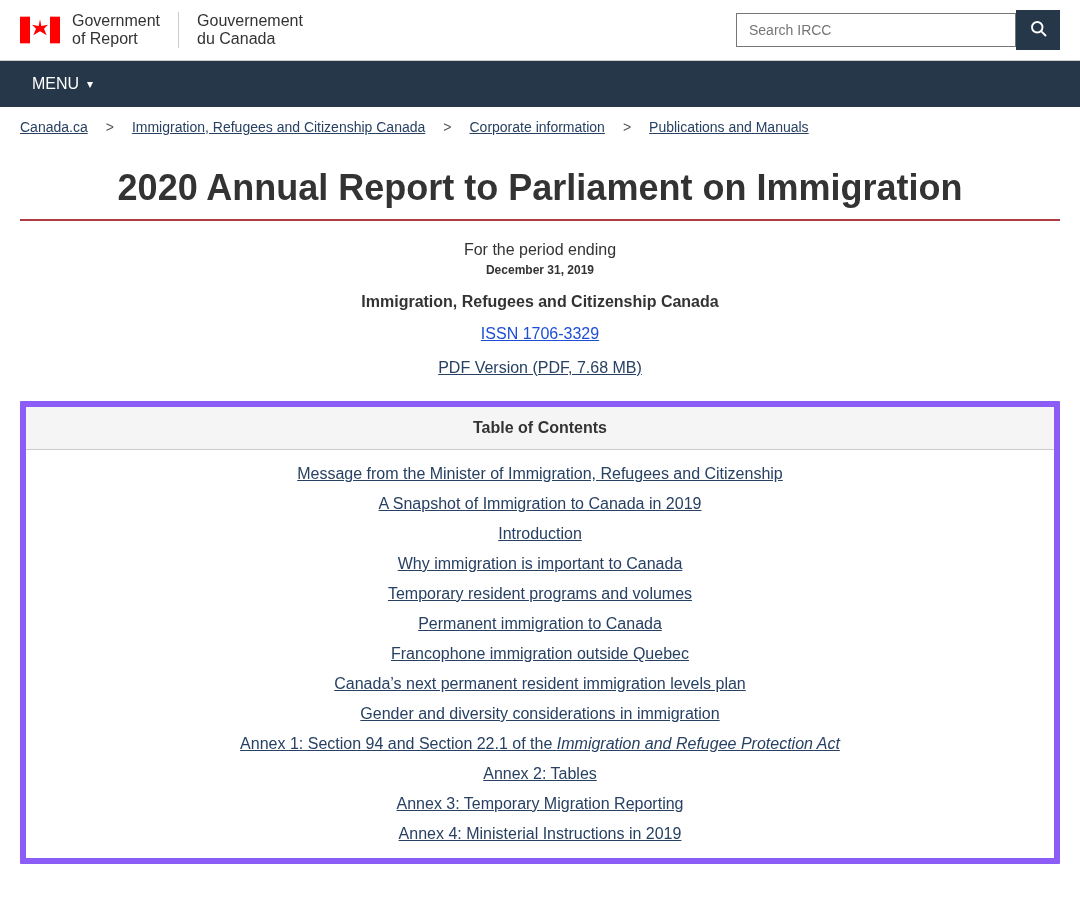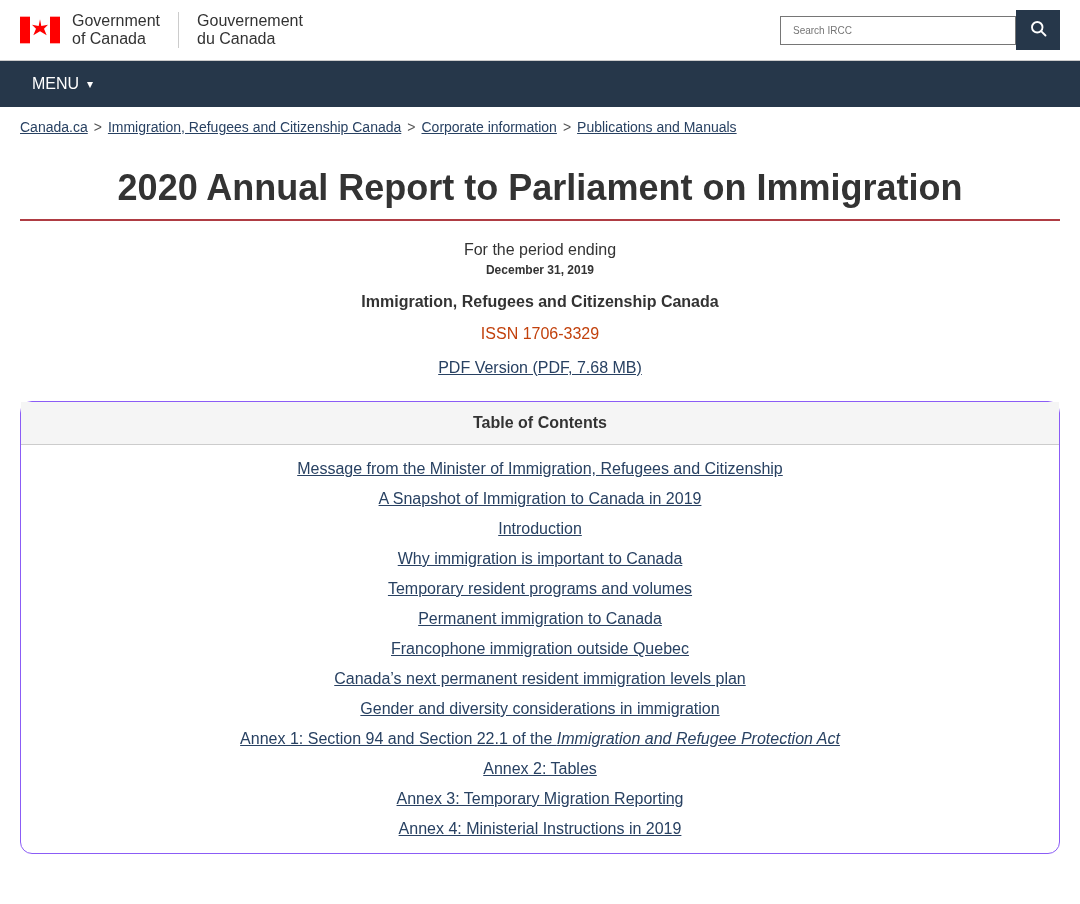--- a/index.html
+++ b/index.html
@@ -27,24 +27,24 @@
       width: 1px;
       height: 36px;
       background: #ccc;
       margin: 0 6px;
     }
     #search-area {
       display: flex;
       align-items: center;
     }
     #search-input {
-      width: 236px;
+      width: 280px;
       padding: 8px 12px;
       border: 1px solid #767676;
-      font-size: 10px;
+      font-size: 14px;
       outline: none;
     }
     #search-button {
       background: #26374a;
       border: none;
       padding: 9px 13px;
       cursor: pointer;
       color: #fff;
       font-size: 16px;
     }
@@ -69,21 +69,21 @@
       font-size: 12px;
     }
 
     
     #breadcrumb {
       padding: 12px 20px;
       font-size: 14px;
       display: flex;
       align-items: center;
       flex-wrap: wrap;
-      gap: 4px;
+      gap: 16px;
     }
     #breadcrumb a {
       color: #284162;
       text-decoration: underline;
     }
     .bc-sep {
       color: #555;
       margin: 0 2px;
     }
 
@@ -113,36 +113,37 @@
       margin-bottom: 16px;
     }
     #organization {
       font-size: 16px;
       font-weight: bold;
       color: #333;
       margin-bottom: 14px;
     }
     #issn {
       font-size: 16px;
-      color: #c2410c;
+      color: #1d4ed8;
       margin-bottom: 16px;
+      text-decoration: underline;
     }
     #pdf-link {
       display: inline-block;
       color: #284162;
       text-decoration: underline;
       font-size: 16px;
       margin-bottom: 24px;
       cursor: pointer;
     }
 
     
     #toc-container {
-      border: 1px solid #8b5cf6;
-      border-radius: 12px;
+      border: 6px solid #8b5cf6;
+      border-radius: 1px;
     }
     #toc-header {
       background: #f5f5f5;
       padding: 12px 16px;
       font-size: 16px;
       font-weight: bold;
       border-bottom: 1px solid #ccc;
     }
     #toc-list {
       padding: 12px 16px;
@@ -168,21 +169,21 @@
 
     <svg id="canada-flag" xmlns="http://www.w3.org/2000/svg" viewBox="0 0 60 40">
       <rect width="60" height="40" fill="#fff"></rect>
       <rect x="0" y="0" width="15" height="40" fill="#FF0000"></rect>
       <rect x="45" y="0" width="15" height="40" fill="#FF0000"></rect>
 
       <polygon points="30,4 32,14 42,12 36,18 40,28 30,22 20,28 24,18 18,12 28,14" fill="#FF0000"></polygon>
     </svg>
     <div>
       <div>Government</div>
-      <div>of Canada</div>
+      <div>of Report</div>
     </div>
     <div id="divider-line"></div>
     <div>
       <div>Gouvernement</div>
       <div>du Canada</div>
     </div>
   </div>
   <div id="search-area">
     <input id="search-input" type="text" placeholder="Search IRCC" style="">
     <button id="search-button">

